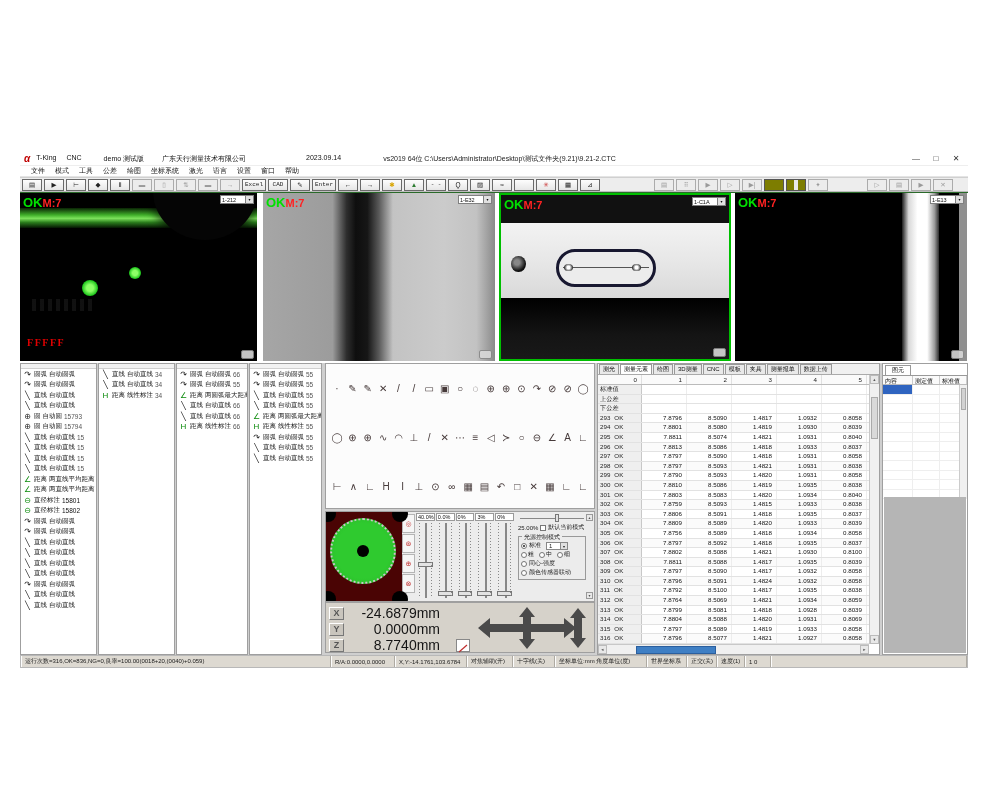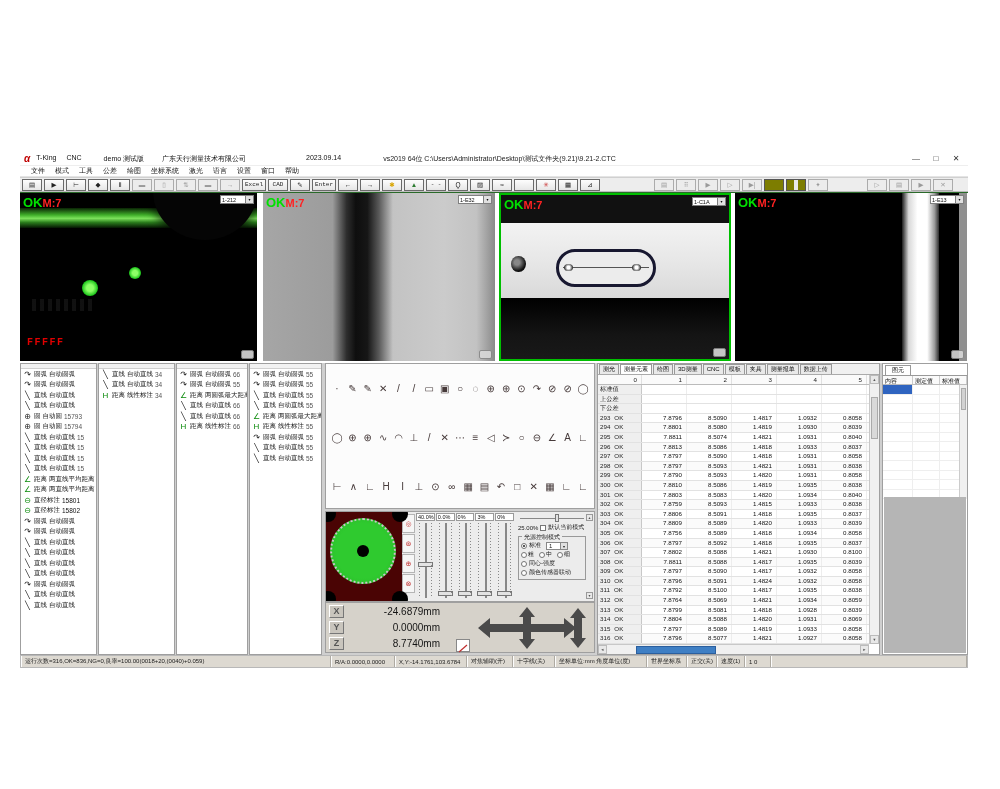--- a/index.html
+++ b/index.html
@@ -32,21 +32,21 @@
   .cam-select{position:absolute;top:2px;right:3px;width:34px;height:9px;background:#fff;border:1px solid #808080;font-size:5.5px;display:flex;z-index:6;color:#111}
   .cam-select .val{flex:1;padding-left:1px;line-height:8px}
   .cam-select .dda{width:8px;background:#e0e0e0;border-left:1px solid #808080;font-size:4px;text-align:center;line-height:8px}
   .cam-grip{position:absolute;bottom:2px;right:3px;width:13px;height:9px;background:#d8d8d8;border:1px solid #888;border-radius:2px;opacity:.9;z-index:6}
   
   .c1-band{position:absolute;left:0;top:9%;width:100%;height:12%;background:linear-gradient(#0a2405,#3fae29 35%,#7ce25b 52%,#2b7d1d 72%,#041402)}
   .c1-circle{position:absolute;left:56%;top:-30%;width:44%;height:58%;border-radius:50%;background:#050505;box-shadow:0 0 10px 3px rgba(0,0,0,.6)}
   .c1-dot{position:absolute;border-radius:50%;background:radial-gradient(circle,#8cff66 0 30%,#18c218 70%,#0a7a0a)}
   .d1{left:26%;top:52%;width:16px;height:16px}.d2{left:46%;top:44%;width:12px;height:12px}
   .c1-streak{position:absolute;left:5%;bottom:30%;width:26%;height:7%;background:repeating-linear-gradient(90deg,#1c1c1c 0 4px,#000 4px 8px);opacity:.6}
-  .c1-f{position:absolute;left:3%;bottom:8%;color:#e00000;font-weight:bold;font-size:10px;letter-spacing:1.5px;font-family:Liberation Mono, monospace}
+  .c1-f{position:absolute;left:3%;bottom:8%;color:#e00000;font-weight:bold;font-size:10px;letter-spacing:1.5px;font-family:Liberation Serif, serif}
   
   .cam2{background:linear-gradient(90deg,#a6a6a6 0,#9c9c9c 30%,#2e2e2e 36%,#0e0e0e 40%,#161616 45%,#5a5a5a 50%,#c3c3c3 56%,#cbcbcb 78%,#c2c2c2 92%,#8a8a8a 100%)}
   
   .c3-top{position:absolute;top:0;left:0;right:0;height:17%;background:#111}
   .c3-metal{position:absolute;top:17%;left:0;right:0;height:46%;background:linear-gradient(#f3f3f3,#e6e6e6 55%,#d9d9d9)}
   .c3-slot{position:absolute;left:24%;top:33%;width:44%;height:23%;border-radius:999px;border:3px solid #181830;background:#ececec}
   .c3-wire{position:absolute;left:27%;top:44%;width:38%;height:1px;background:#555}
   .c3-end{position:absolute;width:9px;height:7px;border-radius:50%;background:radial-gradient(circle,#fff 0 25%,#2a2a2a 75%)}
   .e1{left:27.5%;top:42%}.e2{left:57.5%;top:42%}
   .c3-hole{position:absolute;left:4.5%;top:37%;width:6.5%;height:10%;border-radius:50%;background:radial-gradient(circle at 40% 40%,#888 0 20%,#101010 65%)}
@@ -99,21 +99,21 @@
   .mini-dd{margin-left:3px;border:1px solid #888;background:#fff;display:flex;height:8px;width:22px}
   .mini-dd .v{flex:1;padding-left:2px;line-height:7px}
   .mini-dd .dda{width:7px;background:#e0e0e0;border-left:1px solid #888;font-size:4px;text-align:center;line-height:7px}
   .mini-scroll{position:absolute;right:1px;width:7px;height:7px;border:1px solid #999;background:#e8e8e8;font-size:4px;text-align:center;line-height:6px;color:#555}
   .msu{top:2px}.msd{bottom:2px}
   
   .coords{position:absolute;left:325px;top:602px;width:270px;height:51px;background:#d6d2ca;border:1px solid #9f9f9f}
   .crow{position:absolute;left:3px;display:flex;align-items:center;gap:8px}
   .cx{top:2px}.cy{top:18px}.cz{top:34px}
   .cletter{width:15px;height:13px;border:1px solid;border-color:#fff #777 #777 #fff;background:#c9c5bd;color:#555;font-weight:bold;font-size:9px;text-align:center;line-height:11px}
-  .cval{width:88px;text-align:right;font-size:10px;color:#151515}
+  .cval{width:88px;text-align:right;font-size:14px;color:#151515}
   .diagbtn{position:absolute;left:130px;top:36px;width:14px;height:13px;background:#fff;border:1px solid #888}
   .jog1{position:absolute;left:150px;top:2px}
   .jog2{position:absolute;left:240px;top:3px}
   
   .dtable{position:absolute;left:597px;top:363px;width:283px;height:292px;background:#fff;border:1px solid #9f9f9f;font-size:6.2px;overflow:hidden}
   .tabs{display:flex;height:11px;background:#f0f0f0;border-bottom:1px solid #aaa;align-items:flex-end;padding-left:1px}
   .tab{height:10px;padding:0 3px;border:1px solid #999;border-bottom:none;margin-right:1px;font-size:6px;line-height:9px;background:#e9e9e9;white-space:nowrap}
   .tab.active{background:#fff}
   .hnumrow{display:flex;height:10px;background:#fafafa;border-bottom:1px solid #bbb;width:273px}
   .hcell{flex:0 0 45px;text-align:right;padding-right:4px;line-height:9px;border-right:1px solid #e0e0e0;color:#222}

